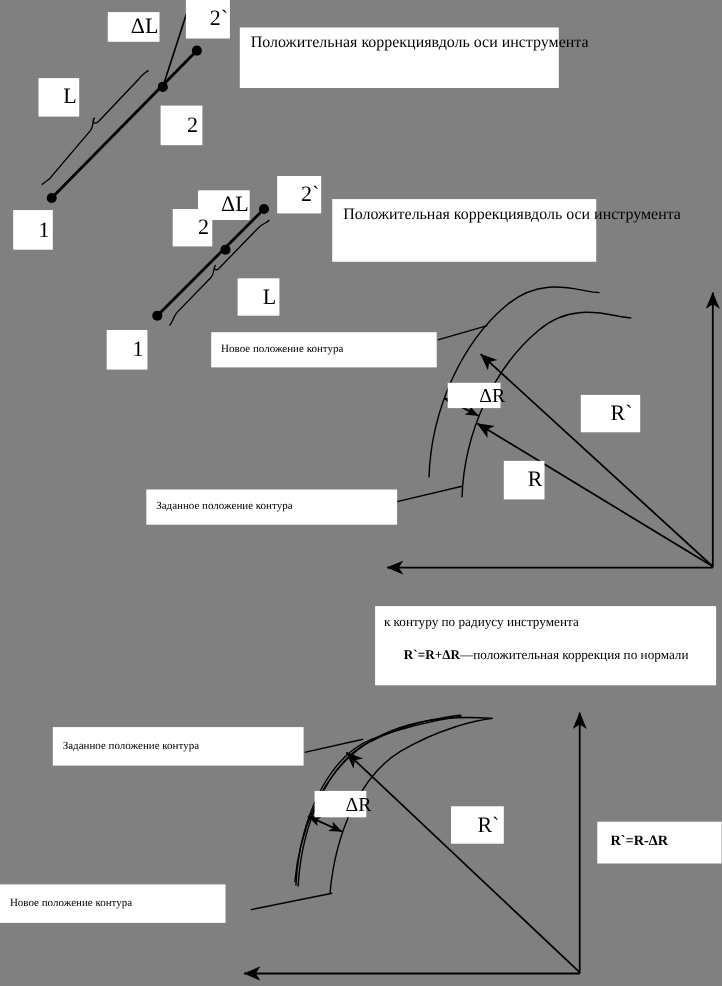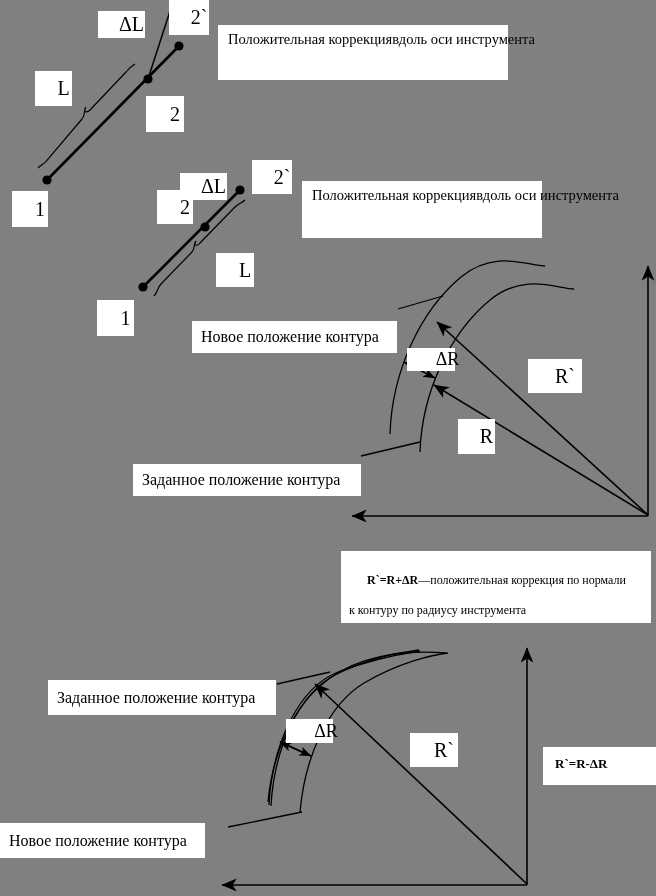--- a/index.html
+++ b/index.html
@@ -21,21 +21,21 @@
     box-sizing:border-box;
     line-height:1.12;
     white-space:pre;
   }
   .lbl.center{justify-content:center;}
   .lbl.left{justify-content:flex-start;}
   .sym{font-size:20px;padding-left:20px;}
   .sym-sm{font-size:18px;padding-left:33px;}
   .para{font-size:14.5px;padding:6px 10px 0 10px;align-items:flex-start;}
   .para span{display:block;}
-  .small{font-size:16px;padding-left:9px;margin-top:19px;}
+  .small{font-size:10px;padding-left:9px;}
   .formula{font-size:12px;padding:7px 8px 0 8px;align-items:flex-start;line-height:1.25;}
   .formula b{font-weight:bold;}
   .formula-big{font-size:13px;padding:10px 0 0 12px;align-items:flex-start;font-weight:bold;}
 </style>
 </head>
 <body>
 
 <div id="root">
 
   <svg class="layer" viewBox="0 0 656 896">
@@ -143,24 +143,24 @@
 
   <div class="lbl center sym-sm" style="left:407px;top:348px;width:48px;height:23px;">ΔR</div>
 
   <div class="lbl center sym" style="left:528px;top:359px;width:54px;height:34px;">R`</div>
 
   <div class="lbl center sym" style="left:458px;top:419px;width:37px;height:35px;">R</div>
 
   <div class="lbl left small" style="left:133px;top:445px;width:228px;height:32px;">Заданное положение контура</div>
 
   <div class="lbl formula" style="left:341px;top:551px;width:310px;height:72px;flex-direction:column;">
+    <div>к контуру по радиусу инструмента</div>
     <div style="display:block;">
       <b>R`=R+ΔR</b><span>—положительная коррекция по нормали</span>
     </div>
-    <div>к контуру по радиусу инструмента</div>
   </div>
 
   <div class="lbl left small" style="left:48px;top:661px;width:228px;height:35px;">Заданное положение контура</div>
 
   <div class="lbl center sym-sm" style="left:286px;top:719px;width:47px;height:24px;">ΔR</div>
 
   <div class="lbl center sym" style="left:410px;top:733px;width:48px;height:34px;">R`</div>
 
   <div class="lbl formula-big" style="left:543px;top:747px;width:131px;height:38px;">R`=R-ΔR</div>
 

